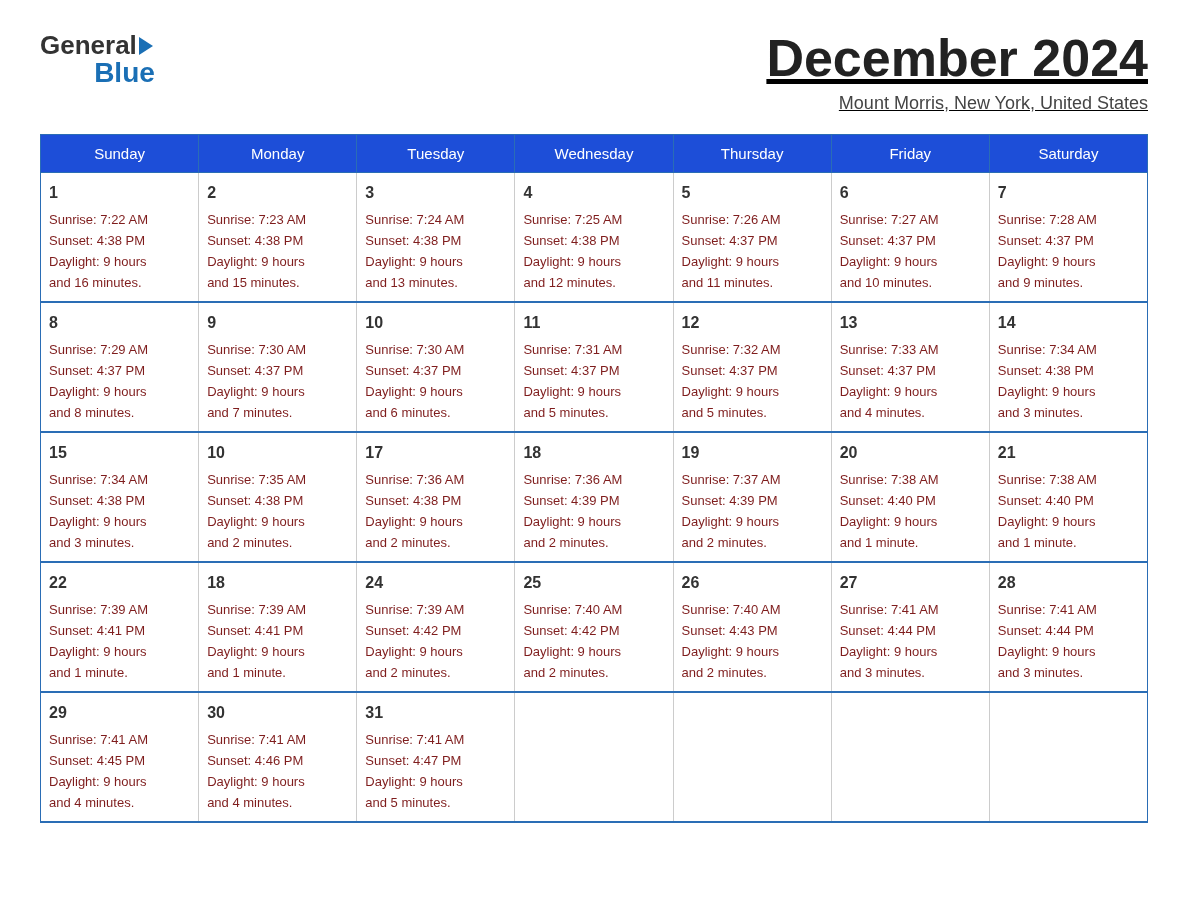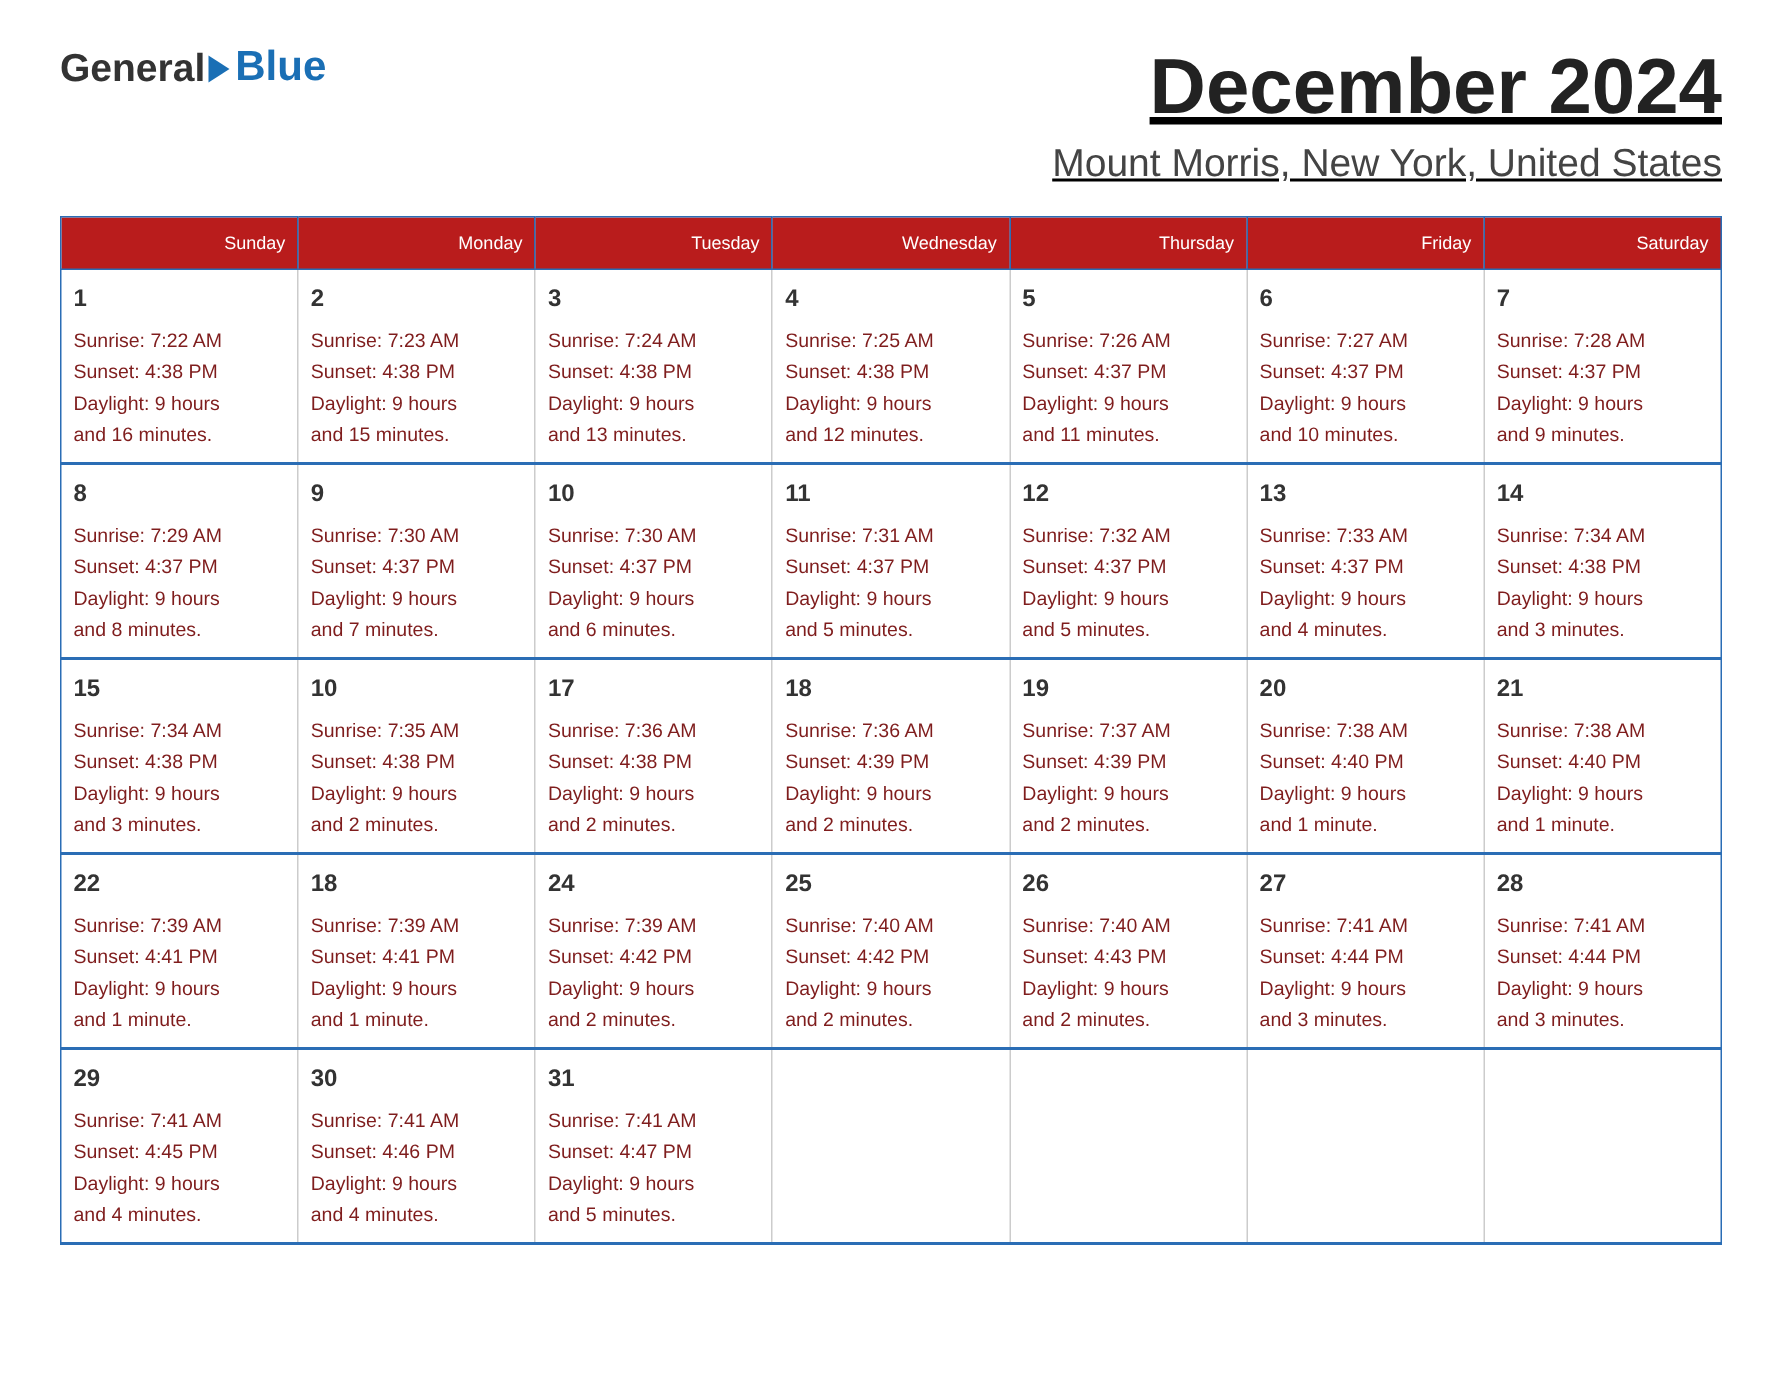--- a/index.html
+++ b/index.html
@@ -11,22 +11,22 @@
       min-height: 918px;
     }
     .header-area {
       display: flex;
       justify-content: space-between;
       align-items: flex-start;
       margin-bottom: 20px;
     }
     .logo-area {
       display: flex;
-      flex-direction: row;
-      align-items: center;
+      flex-direction: column;
+      align-items: flex-end;
     }
     .logo-text {
       display: flex;
       align-items: center;
       font-size: 26px;
       font-weight: bold;
       color: #333;
     }
     .logo-triangle {
       width: 0;
@@ -48,35 +48,35 @@
       text-align: right;
       text-decoration: underline;
     }
     .main-title {
       font-size: 52px;
       font-weight: bold;
       color: #222;
       line-height: 1.1;
     }
     .subtitle {
-      font-size: 26px;
+      font-size: 18px;
       color: #444;
       margin-top: 6px;
     }
     table {
       width: 100%;
       border-collapse: collapse;
       font-size: 14px;
     }
     thead tr th {
-      background-color: #b91c1c;
+      background-color: #1d4ed8;
       color: #fff;
       padding: 10px 8px;
-      text-align: right;
-      font-size: 12px;
+      text-align: center;
+      font-size: 15px;
       font-weight: normal;
       border: 1px solid #2a6db5;
     }
     tbody tr {
       border-bottom: 2px solid #2a6db5;
     }
     tbody tr td {
       padding: 8px 8px;
       vertical-align: top;
       border-left: 1px solid #ccc;

